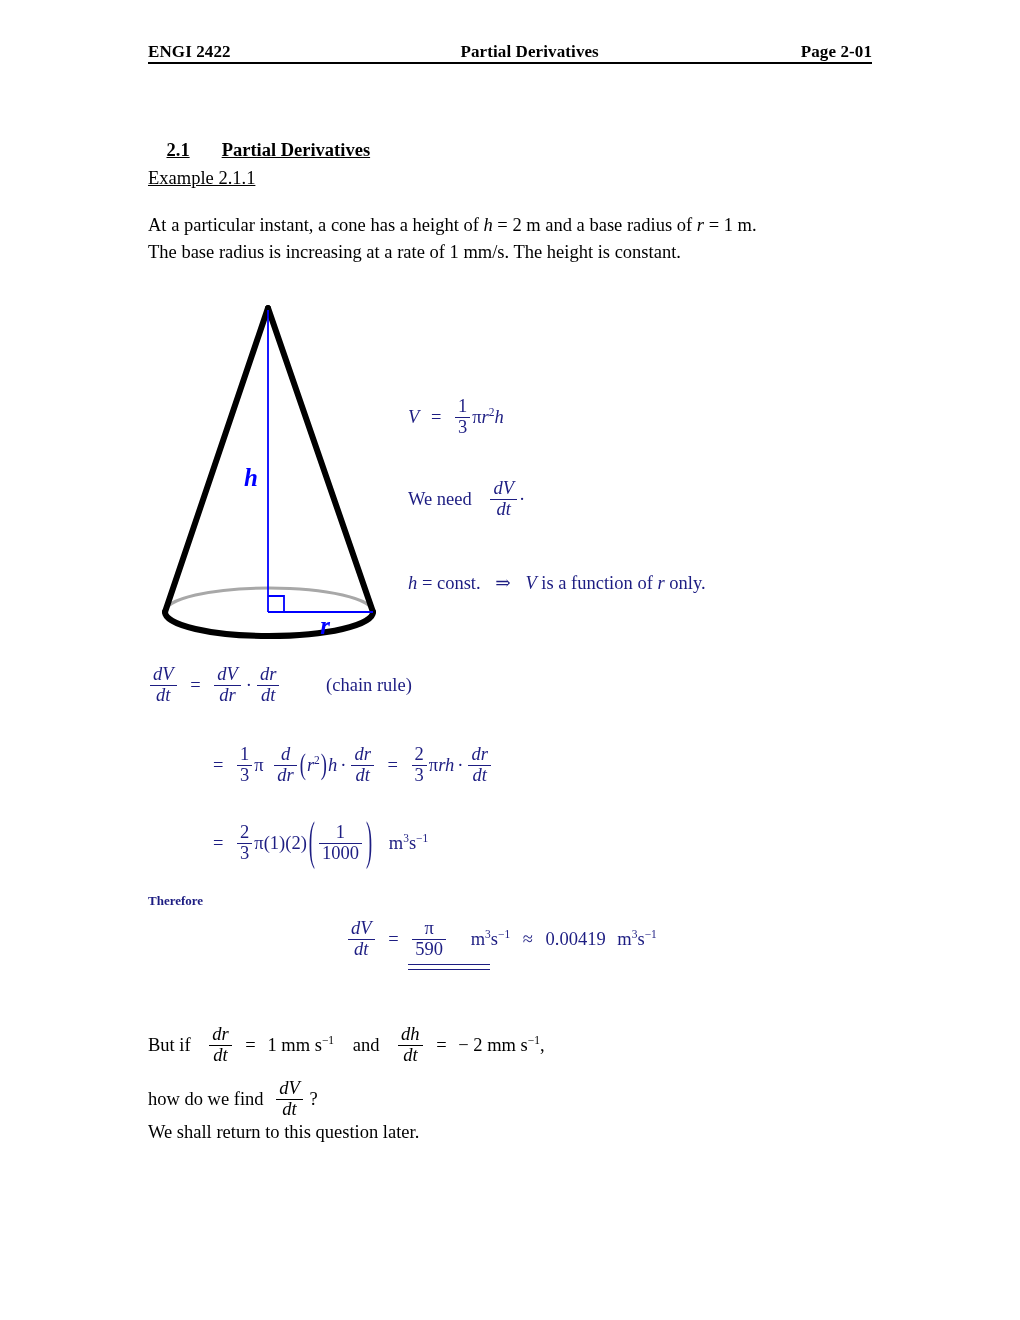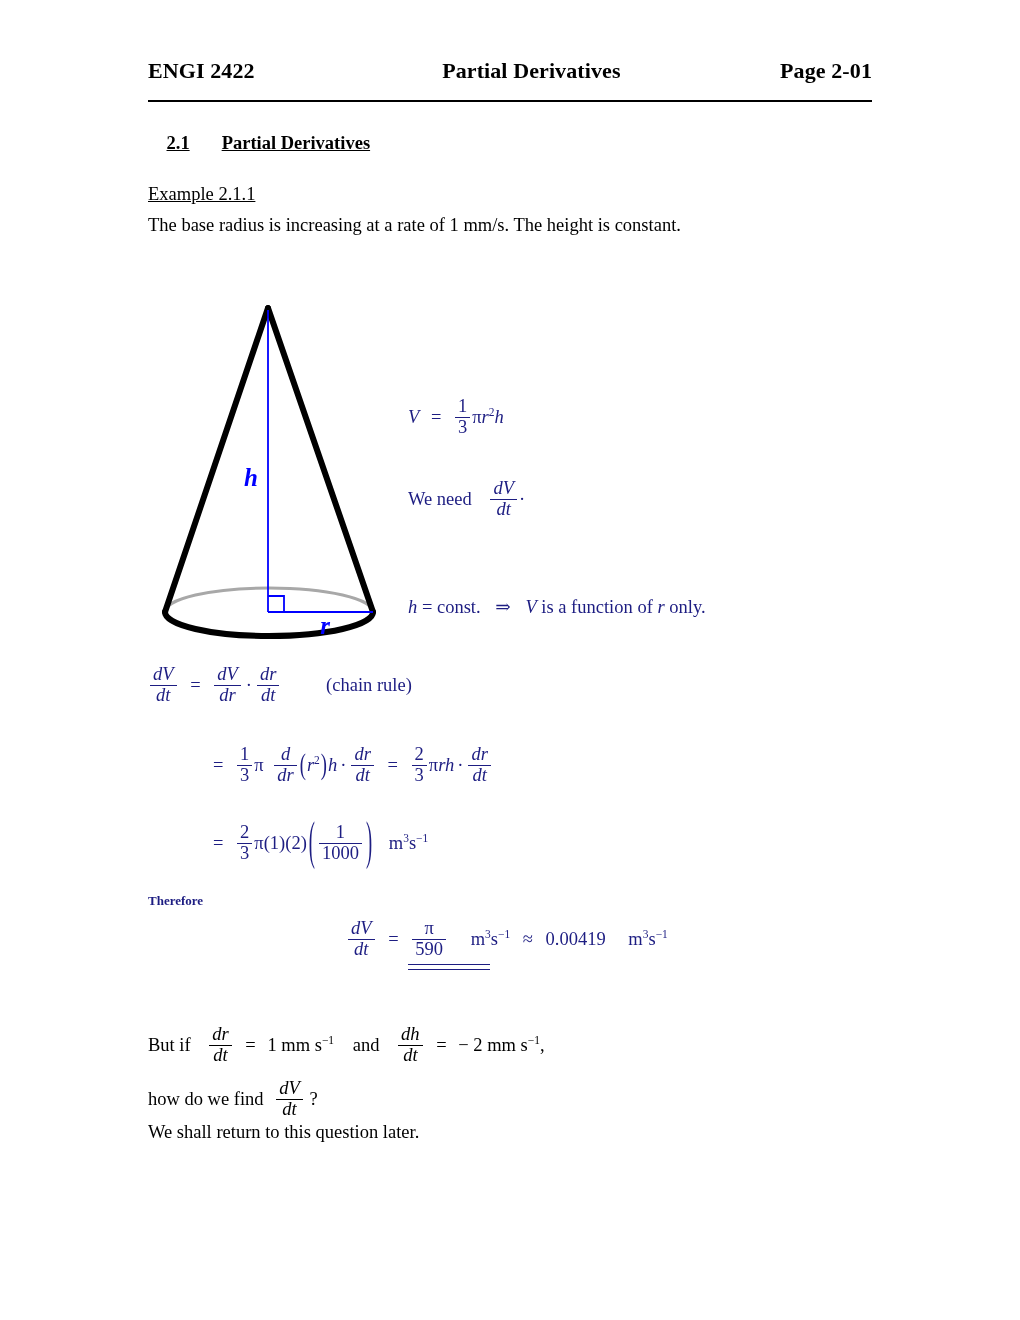--- a/index.html
+++ b/index.html
@@ -18,51 +18,50 @@
 
   .page {
     position: absolute;
     inset: 0;
   }
 
   
   #header {
     position: absolute;
     left: 148px;
-    top: 58px;
+    top: 42px;
     width: 724px;
     border-bottom: 2.5px solid #000;
-    padding-bottom: 16px;
+    padding-bottom: 0;
     display: flex;
     justify-content: space-between;
     align-items: baseline;
     font-weight: bold;
-    font-size: 22px;
+    font-size: 17px;
     letter-spacing: 0.1px;
   }
   #header .h-mid { margin-left: 28px; }
 
   
   #section-heading {
     position: absolute;
     left: 148px;
-    top: 112px;
+    top: 119px;
     font-weight: bold;
     font-size: 18.5px;
     white-space: pre;
   }
   #section-heading .num { text-decoration: underline; }
   #section-heading .ttl { text-decoration: underline; margin-left: 32px; }
 
   #example-label {
     position: absolute;
     left: 148px;
     top: 168px;
     font-size: 18.5px;
-    margin-top: 16px;
   }
   #example-label span { text-decoration: underline; }
 
   
   #problem {
     position: absolute;
     left: 148px;
     top: 212px;
     font-size: 18.5px;
     line-height: 27px;
@@ -165,20 +164,27 @@
 
   <div id="section-heading">
     <span class="num">2.1</span><span class="ttl">Partial Derivatives</span>
   </div>
 
   <div id="example-label">
     <span>Example 2.1.1</span>
   </div>
 
   <div id="problem">
+    <div>
+      <span>At a particular instant, a cone has a height of</span>
+      <span class="it">h</span>
+      <span>= 2 m  and a base radius of</span>
+      <span class="it">r</span>
+      <span>= 1 m.</span>
+    </div>
     <div>The base radius is increasing at a rate of  1 mm/s.   The height is constant.</div>
   </div>
 
   <div id="cone-figure">
     <svg width="260" height="350" viewBox="0 0 260 350">
 
       <path d="M 25 314 A 104 24 0 0 1 233 314" fill="none" stroke="#a8a8a8" stroke-width="3"></path>
 
       <path d="M 25 314 A 104 24 0 0 0 233 314" fill="none" stroke="#000000" stroke-width="6" stroke-linecap="round"></path>
 
@@ -207,21 +213,21 @@
   </div>
 
   <div class="mathblk" id="eq-we-need" style="left:408px; top:480px;">
     <span>We need</span>
     <span class="frac" style="margin-left:14px;">
       <span class="num">dV</span>
       <span class="den">dt</span>
     </span><span class="sym">·</span>
   </div>
 
-  <div class="mathblk" id="eq-const" style="left:408px; top:572px;margin-top:24px;">
+  <div class="mathblk" id="eq-const" style="left:408px; top:572px;">
     <span class="it">h</span>
     <span>= const.</span>
     <span class="sym" style="margin:0 10px;">⇒</span>
     <span class="it">V</span>
     <span>is a function of</span>
     <span class="it">r</span>
     <span>only.</span>
   </div>
 
   <div class="mathblk" id="eq-chain" style="left:148px; top:666px;">
@@ -285,21 +291,21 @@
     <span class="op sym">=</span>
     <span class="dblunder">
       <span class="frac upright">
         <span class="num sym">π</span>
         <span class="den">590</span>
       </span>
     </span>
     <span class="units" style="margin-left:18px;"><span>m</span><sup>3</sup><span>s</span><sup>−1</sup></span>
     <span class="sym" style="margin:0 8px;">≈</span>
     <span class="sym">0.00419</span>
-    <span class="units" style="margin-left:18px;"><span>m</span><sup>3</sup><span>s</span><sup>−1</sup></span>
+    <span class="units" style="margin-left:7px;"><span>m</span><sup>3</sup><span>s</span><sup>−1</sup></span>
   </div>
 
   <div id="closing-1">
     <span>But if</span>
     <span class="frac" style="margin-left:14px;">
       <span class="num">dr</span>
       <span class="den">dt</span>
     </span>
     <span class="op sym">=</span>
     <span class="sym">1 mm s</span><sup>−1</sup>

